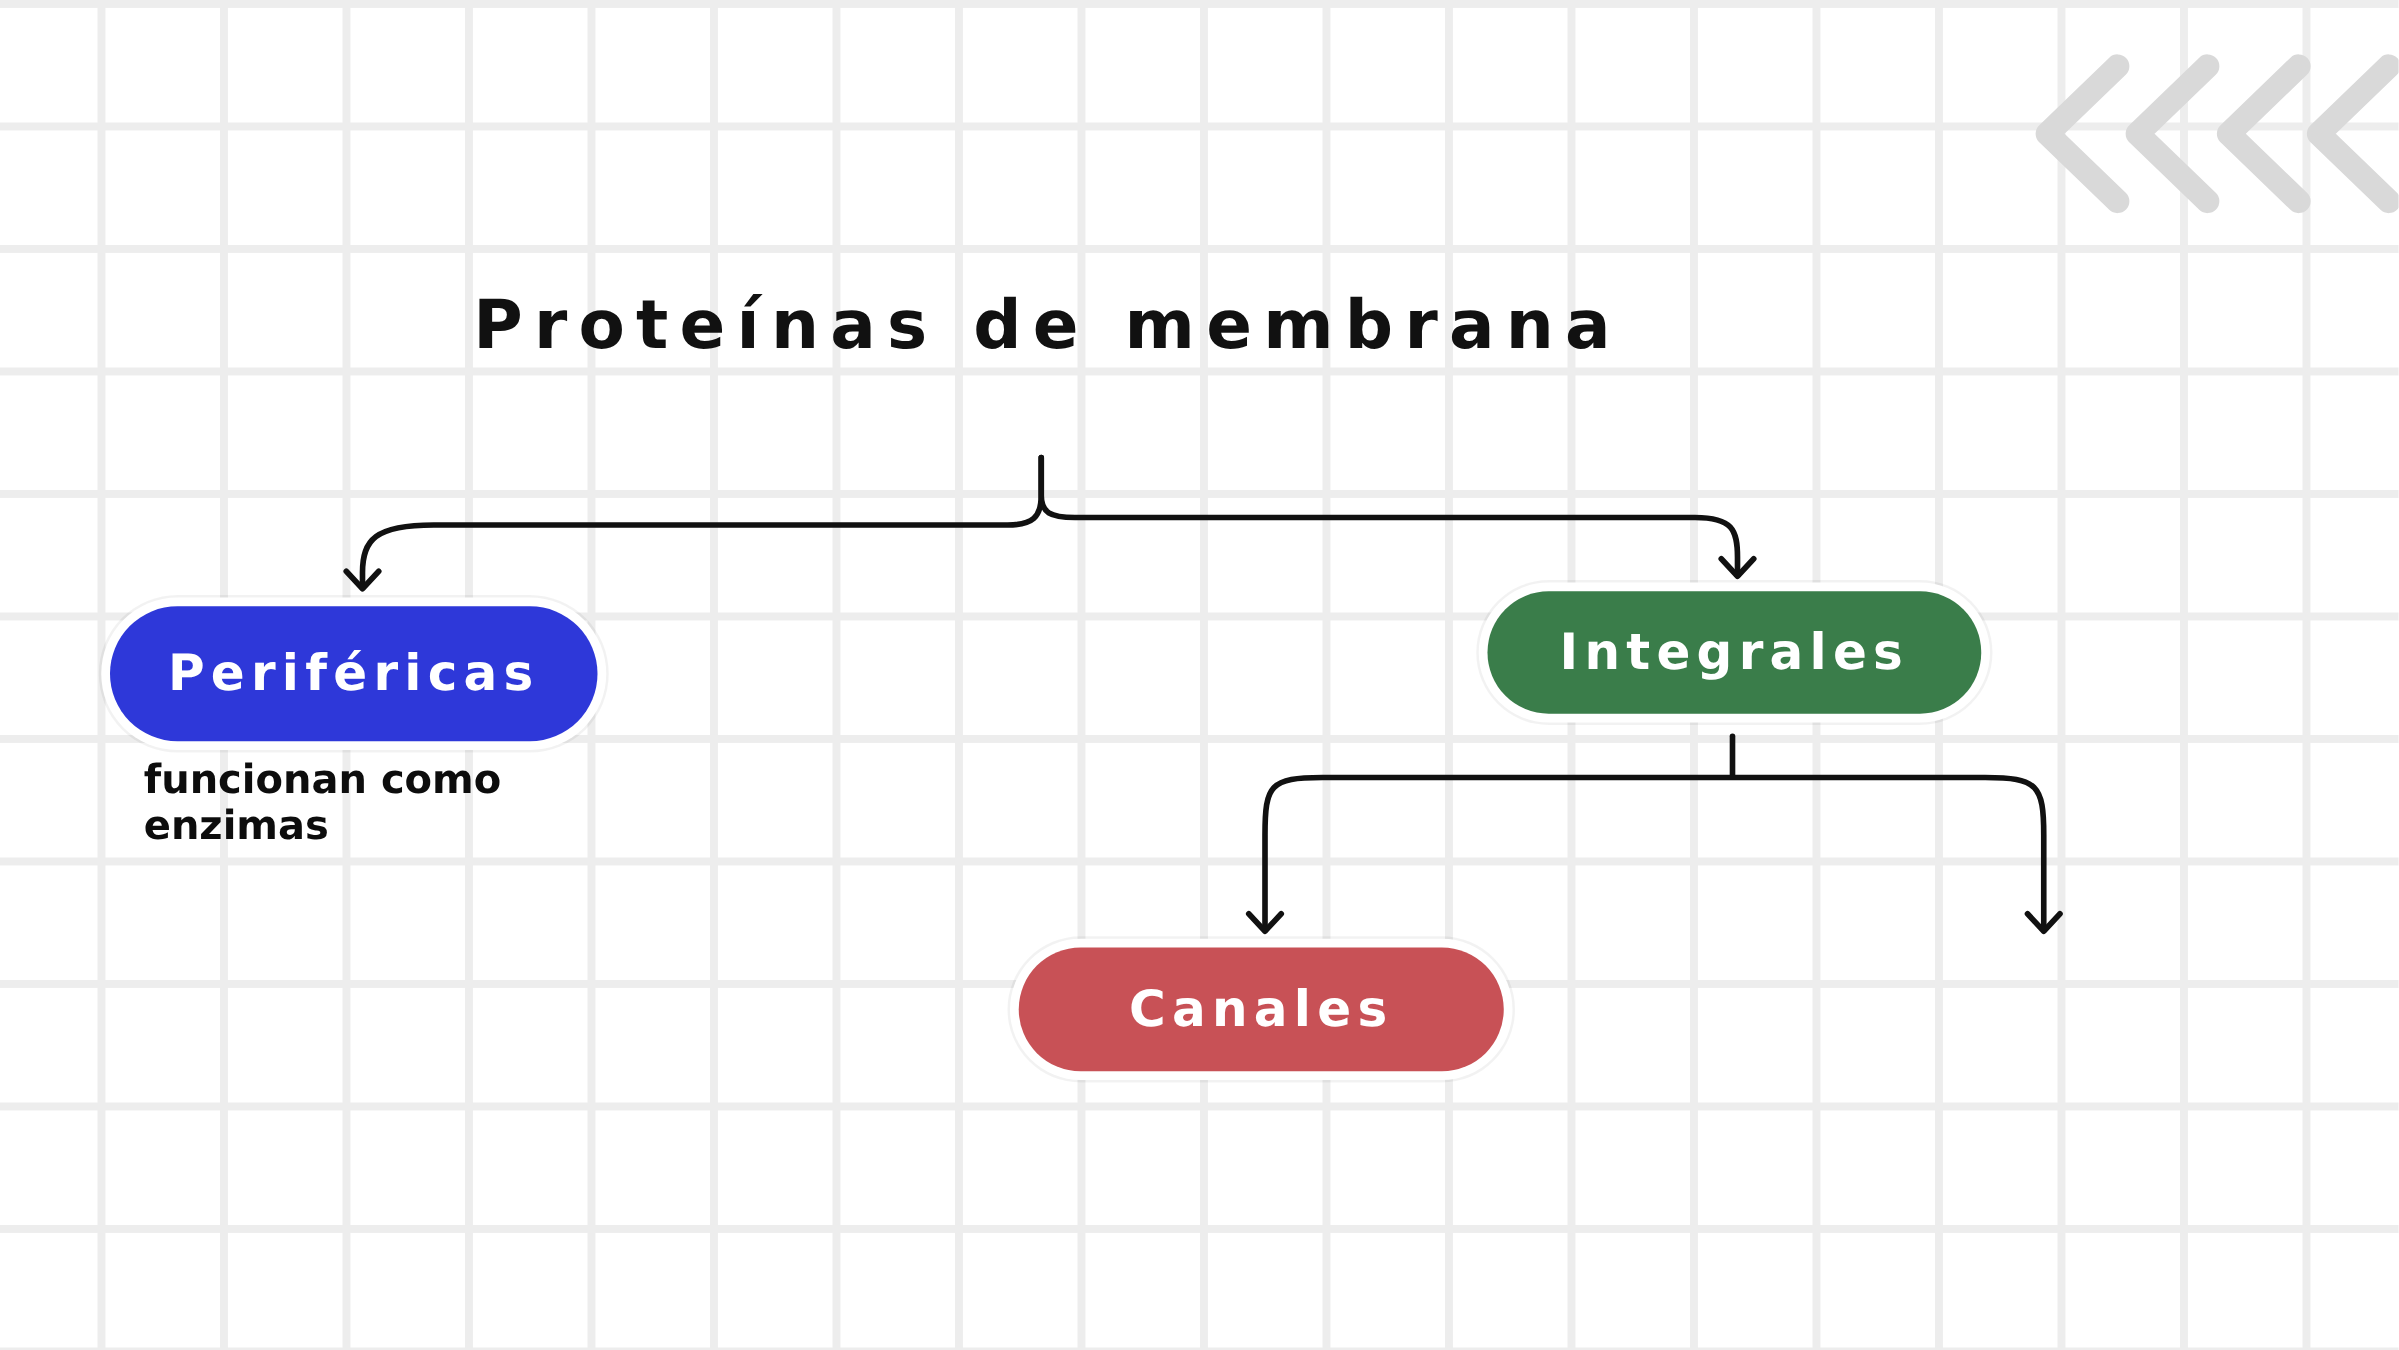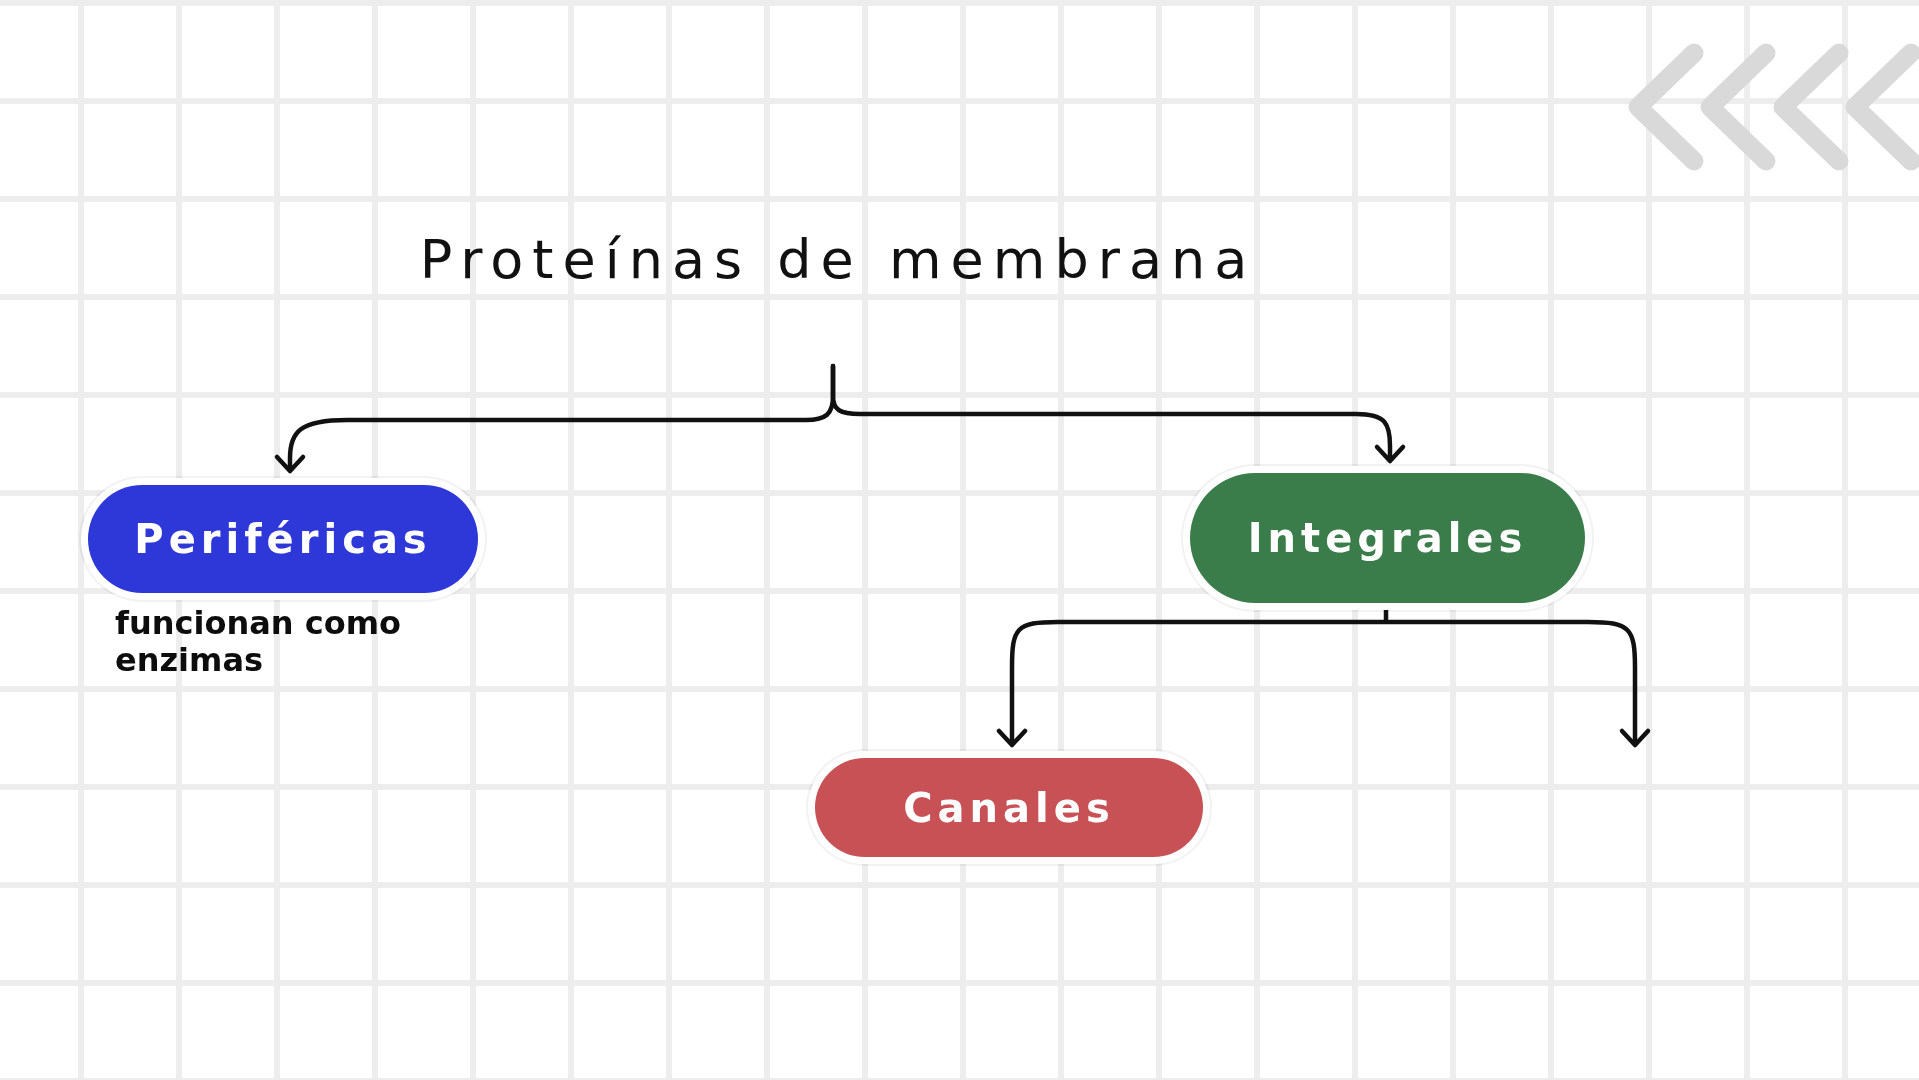--- a/index.html
+++ b/index.html
@@ -34,38 +34,38 @@
     stroke-width: 19;
     stroke-linecap: round;
     stroke-linejoin: round;
   }
   .diagram-title {
     position: absolute;
     left: 838px; top: 228px;
     transform: translateX(-50%);
     white-space: nowrap;
     font-size: 54px;
-    font-weight: normal;
+    font-weight: bold;
     letter-spacing: 9px;
     color: #111111;
   }
   .pill {
     position: absolute;
     display: flex;
     align-items: center;
     justify-content: center;
     border-radius: 999px;
     box-shadow: 0 0 0 7px #ffffff, 0 0 0 9px rgba(0,0,0,0.05);
     font-weight: bold;
     font-size: 40px;
     letter-spacing: 5px;
     white-space: nowrap;
   }
   .pill-perifericas    { left: 88px;   top: 485px; width: 390px; height: 108px; }
-  .pill-integrales     { left: 1190px; top: 473px; width: 395px; height: 130px; }
+  .pill-integrales     { left: 1190px; top: 473px; width: 395px; height: 98px; }
   .pill-canales        { left: 815px;  top: 758px; width: 388px; height: 99px; }
   .pill-transportadoras{ left: 1393px; top: 758px; width: 485px; height: 112px; }
   .node-note {
     position: absolute;
     left: 115px; top: 605px;
     width: 430px;
     font-size: 32px;
     font-weight: bold;
     line-height: 1.15;
     color: #0d0d0d;

